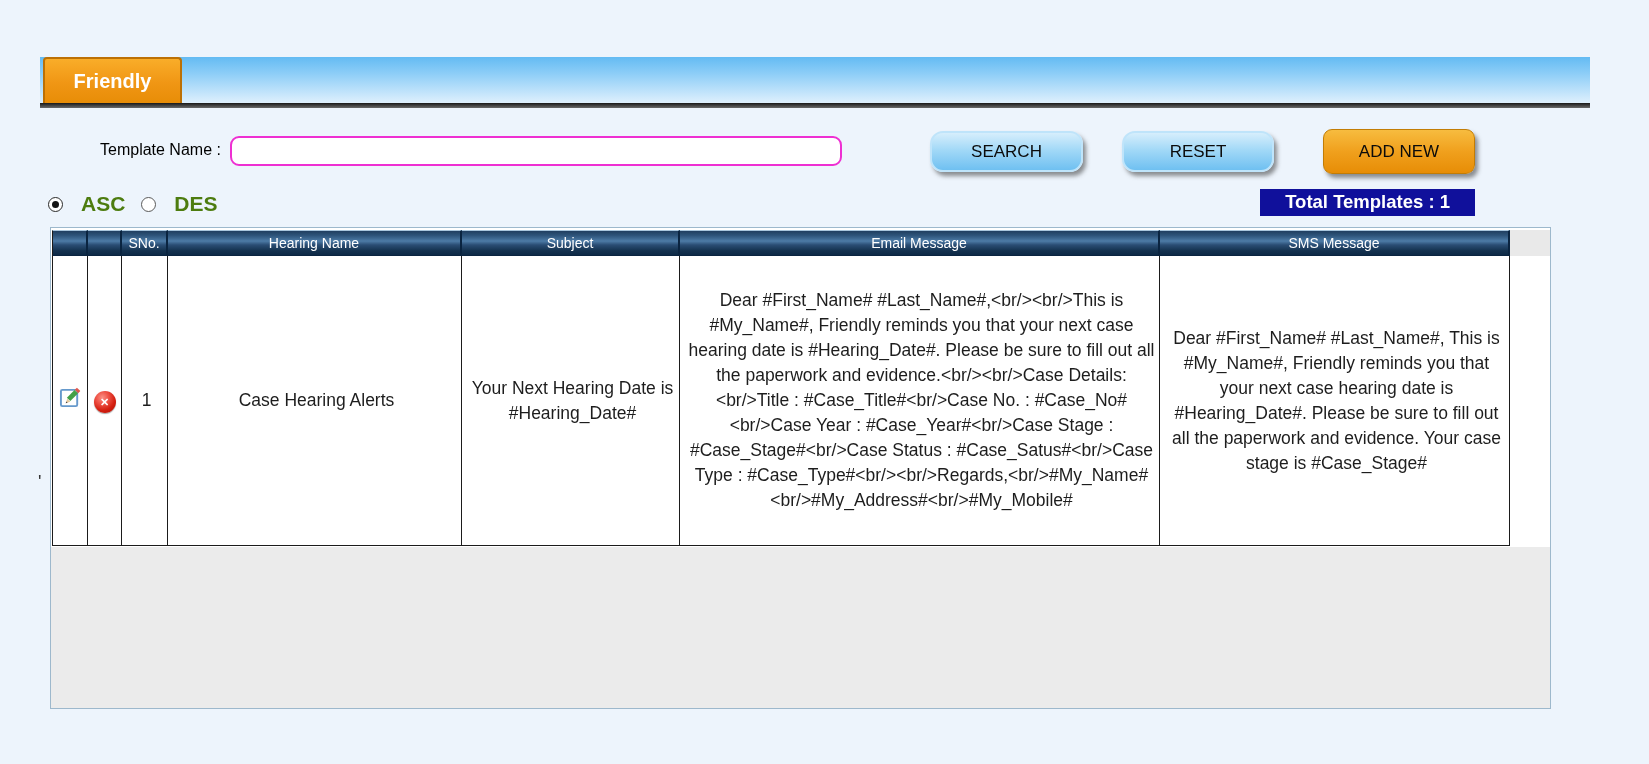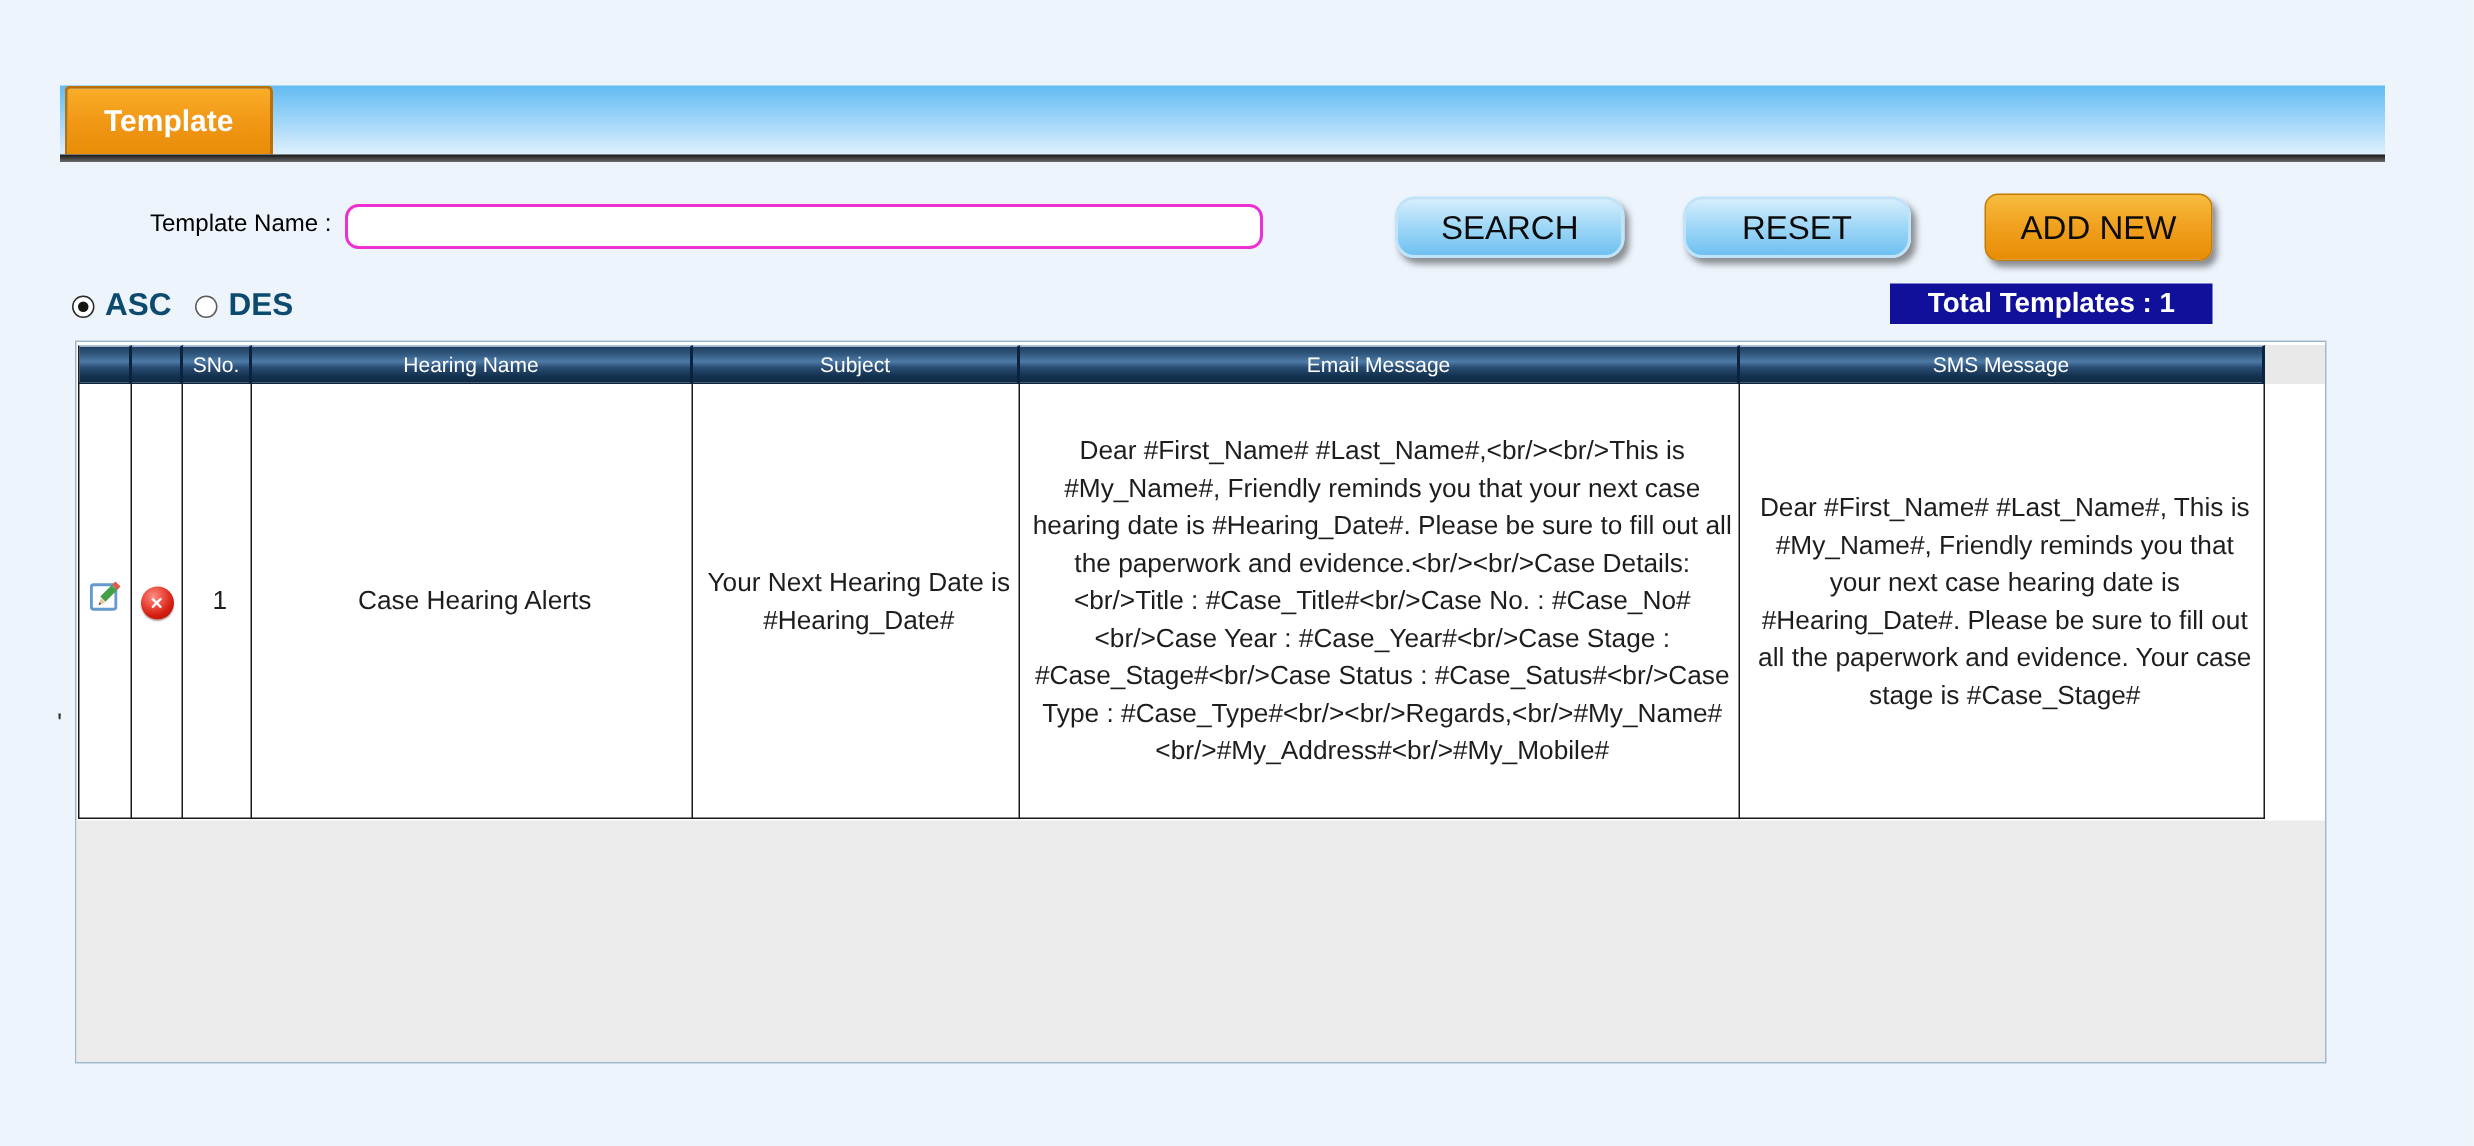--- a/index.html
+++ b/index.html
@@ -21,38 +21,38 @@
   .tab-appointments { width:177px; }
   .tabbar-shadow { left:40px; top:103px; width:1550px; height:5px;
     background:linear-gradient(180deg,#181818 0%,#6a6a6a 100%); }
 
   
   .tpl-label { left:100px; top:141px; font-size:16px; color:#000; }
   .tpl-input { left:230px; top:136px; width:612px; height:30px;
     border:2px solid #ee2fd2; border-radius:9px; background:#fff; outline:none;
     font-size:16px; padding:0 10px; cursor:text; }
   .btn { display:flex; align-items:center; justify-content:center;
-    font-family:inherit; font-size:22px; color:#0b0b0b; cursor:pointer;
+    font-family:inherit; font-size:17px; color:#0b0b0b; cursor:pointer;
     box-shadow:3px 4px 4px rgba(40,40,40,0.5); }
   .btn.blue { background:linear-gradient(180deg,#d6eefc 0%,#a3d9f7 45%,#6fc0f1 100%);
     border:2px solid #bfe4fa; border-radius:13px; }
   .btn-search { left:930px; top:131px; width:153px; height:41px; }
   .btn-reset  { left:1122px; top:131px; width:152px; height:41px; }
   .btn.orange { background:linear-gradient(180deg,#f7bc3f 0%,#f0a01d 50%,#e78d06 100%);
     border:1px solid #c27c05; border-radius:9px; }
   .btn-addnew { left:1323px; top:129px; width:152px; height:45px; }
 
   
   .sortrow { left:48px; top:190px; height:28px; display:flex; align-items:center; }
   .radio { width:15px; height:15px; border-radius:50%; border:1px solid #5a5a5a;
     background:#fff; display:inline-block; position:relative; cursor:pointer; }
   .radio.checked { border-color:#2a2a2a; }
   .radio.checked::after { content:""; position:absolute; left:3px; top:3px; right:3px; bottom:3px;
     border-radius:50%; background:#141414; }
-  .sortlabel { font-weight:700; font-size:21px; color:#0c4a6e; margin-left:7px; margin-right:16px; }
+  .sortlabel { font-weight:700; font-size:21px; color:#4d7c0f; margin-left:18px; margin-right:16px; }
   .badge { right:174px; top:189px; background:#10109b; color:#fff; font-weight:700;
     font-size:18.5px; padding:2px 25px 3px; }
 
   
   .grid-container { left:50px; top:227px; width:1501px; height:482px;
     background:#fff; border:1px solid #9db8cc; }
   table.grid { position:absolute; left:1px; top:2px; border-collapse:separate; border-spacing:0;
     table-layout:fixed; width:1498px; }
   .grid th { height:26px; font-weight:400; font-size:14px; color:#fff; text-align:center;
     background:linear-gradient(180deg,#203f60 0%,#2d5379 18%,#4d7ba6 42%,#2a4d74 58%,#14324f 82%,#0d2946 100%);
@@ -73,21 +73,21 @@
   .delbtn { width:22px; height:22px; border-radius:50%; border:none; cursor:pointer;
     background:radial-gradient(circle at 38% 30%, #fb9084 0%, #ef5448 30%, #d41f10 62%, #a90e02 100%);
     color:#fff; font-size:11px; font-weight:700; display:inline-flex; align-items:center;
     justify-content:center; box-shadow:0 1px 1px rgba(0,0,0,0.35); }
   .stray { left:38px; top:472px; font-size:18px; color:#333; }
 </style>
 </head>
 <body>
 
 <div class="abs tabbar">
-  <div class="tab active tab-templates">Template</div>
+  <div class="tab active tab-templates">Friendly</div>
 </div>
 <div class="abs tabbar-shadow"></div>
 
 <label class="abs tpl-label">Template Name :</label>
 <input class="abs tpl-input" type="text" value="" style="">
 <button class="abs btn blue btn-search">SEARCH</button>
 <button class="abs btn blue btn-reset">RESET</button>
 <button class="abs btn orange btn-addnew">ADD NEW</button>
 
 <div class="abs sortrow">

